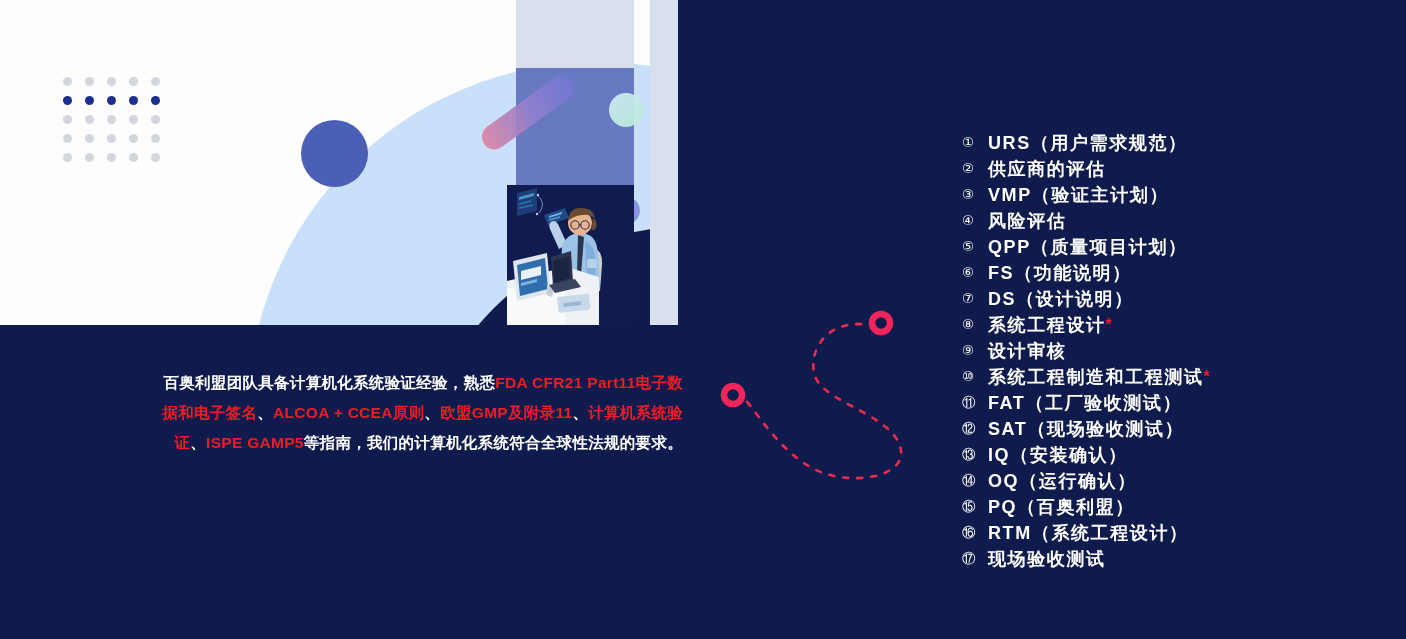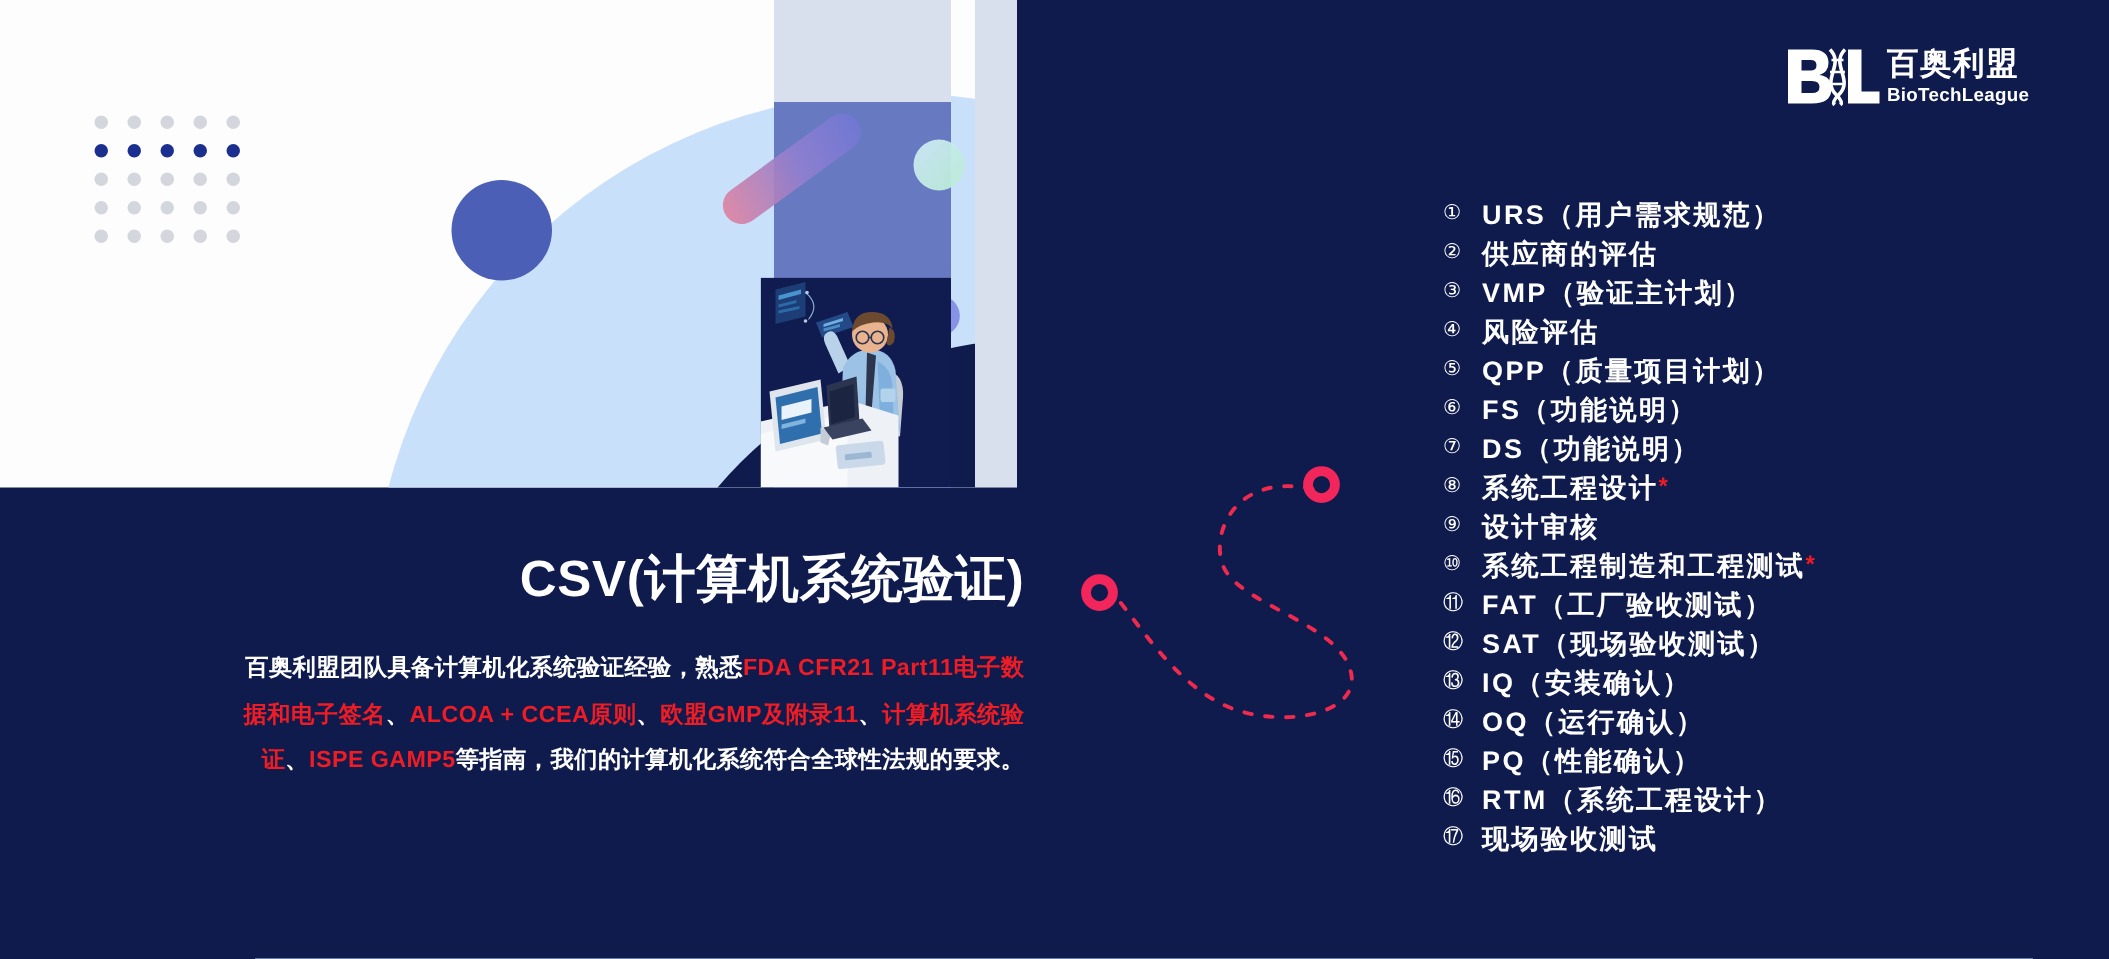--- a/index.html
+++ b/index.html
@@ -208,21 +208,20 @@
 
   <div id="swirl">
     <svg width="240" height="200" viewBox="0 0 240 200">
       <path d="M175 26 C120 14 104 62 118 82 C134 105 196 118 201 150 C205 178 150 186 116 170 C84 155 62 120 44 98" fill="none" stroke="#ee2b4f" stroke-width="2.6" stroke-linecap="round" stroke-dasharray="5 9"></path>
       <circle cx="181" cy="23" r="9" fill="none" stroke="#f3265c" stroke-width="6.5"></circle>
       <circle cx="33" cy="95" r="9" fill="none" stroke="#f3265c" stroke-width="6.5"></circle>
     </svg>
   </div>
 
   <div id="copy">
-    <h1 id="headline">CSV(计算机系统验证)</h1>
     <p id="para"><span>百奥利盟团队具备计算机化系统验证经验，熟悉</span><span class="hl">FDA CFR21 Part11电子数据和电子签名</span><span>、</span><span class="hl">ALCOA + CCEA原则</span><span>、</span><span class="hl">欧盟GMP及附录11</span><span>、</span><span class="hl">计算机系统验证</span><span>、</span><span class="hl">ISPE GAMP5</span><span>等指南，我们的计算机化系统符合全球性法规的要求。</span></p>
   </div>
 
   <div id="list">
       <div class="li">
         <span class="num">①</span>
         <span class="txt">URS（用户需求规范）</span>
       </div>
       <div class="li">
         <span class="num">②</span>
@@ -239,21 +238,21 @@
       <div class="li">
         <span class="num">⑤</span>
         <span class="txt">QPP（质量项目计划）</span>
       </div>
       <div class="li">
         <span class="num">⑥</span>
         <span class="txt">FS（功能说明）</span>
       </div>
       <div class="li">
         <span class="num">⑦</span>
-        <span class="txt">DS（功能说明）</span>
+        <span class="txt">DS（设计说明）</span>
       </div>
       <div class="li">
         <span class="num">⑧</span>
         <span class="txt">系统工程设计</span>
         <span class="star">*</span>
       </div>
       <div class="li">
         <span class="num">⑨</span>
         <span class="txt">设计审核</span>
       </div>
@@ -273,48 +272,26 @@
       <div class="li">
         <span class="num">⑬</span>
         <span class="txt">IQ（安装确认）</span>
       </div>
       <div class="li">
         <span class="num">⑭</span>
         <span class="txt">OQ（运行确认）</span>
       </div>
       <div class="li">
         <span class="num">⑮</span>
-        <span class="txt">PQ（性能确认）</span>
+        <span class="txt">PQ（百奥利盟）</span>
       </div>
       <div class="li">
         <span class="num">⑯</span>
         <span class="txt">RTM（系统工程设计）</span>
       </div>
       <div class="li">
         <span class="num">⑰</span>
         <span class="txt">现场验收测试</span>
       </div>
     </div>
 
-  <div id="logo">
-    <span id="logo-mark">
-      <svg width="64" height="46" viewBox="0 0 64 46">
-
-        <path d="M2 4 L18 4 q11 0 11 9 q0 6 -6 8 q8 1 8 9 q0 10 -13 10 L2 40 Z
-                 M11 11 L11 18 L17 18 q4 0 4 -3.5 Q21 11 17 11 Z
-                 M11 25 L11 33 L18 33 q5 0 5 -4 q0 -4 -5 -4 Z" fill="#ffffff"></path>
-
-        <path d="M42 4 L51 4 L51 32 L63 32 L63 40 L42 40 Z" fill="#ffffff"></path>
-
-        <path d="M30 4 C40 14 24 24 34 34 C38 38 38 40 37 41" fill="none" stroke="#ffffff" stroke-width="2.4"></path>
-        <path d="M40 4 C30 14 46 24 36 34 C32 38 32 40 33 41" fill="none" stroke="#ffffff" stroke-width="2.4"></path>
-        <line x1="31" y1="11" x2="39" y2="11" stroke="#ffffff" stroke-width="1.6"></line>
-        <line x1="30" y1="19" x2="40" y2="19" stroke="#ffffff" stroke-width="1.6"></line>
-        <line x1="31" y1="27" x2="39" y2="27" stroke="#ffffff" stroke-width="1.6"></line>
-      </svg>
-    </span>
-    <span id="logo-words">
-      <span id="logo-cn">百奥利盟</span><br>
-      <span id="logo-en">BioTechLeague</span>
-    </span>
-  </div>
 
 </div>
 
 </body></html>

